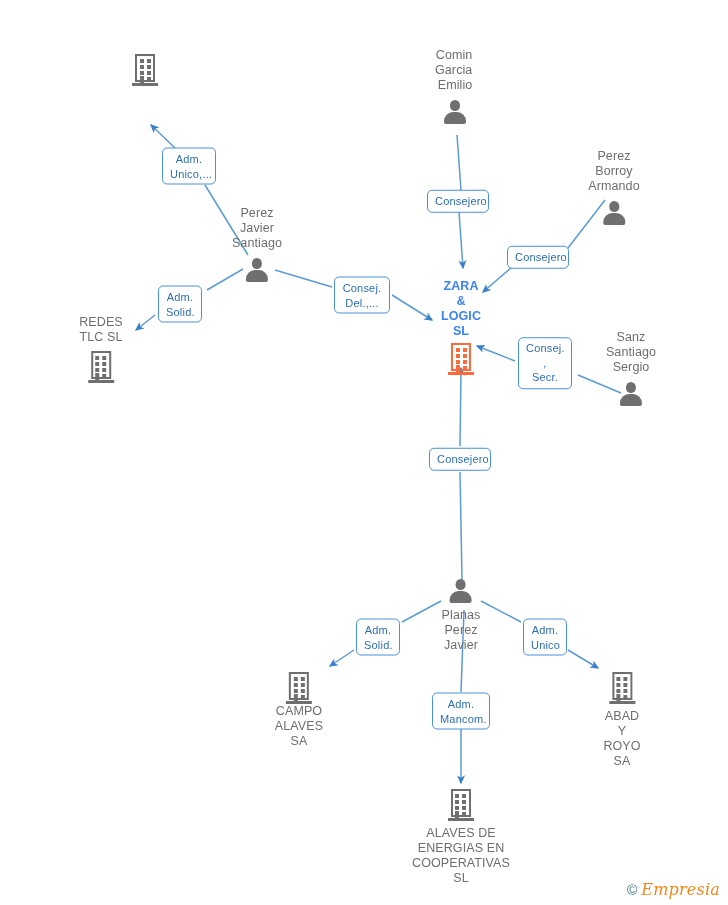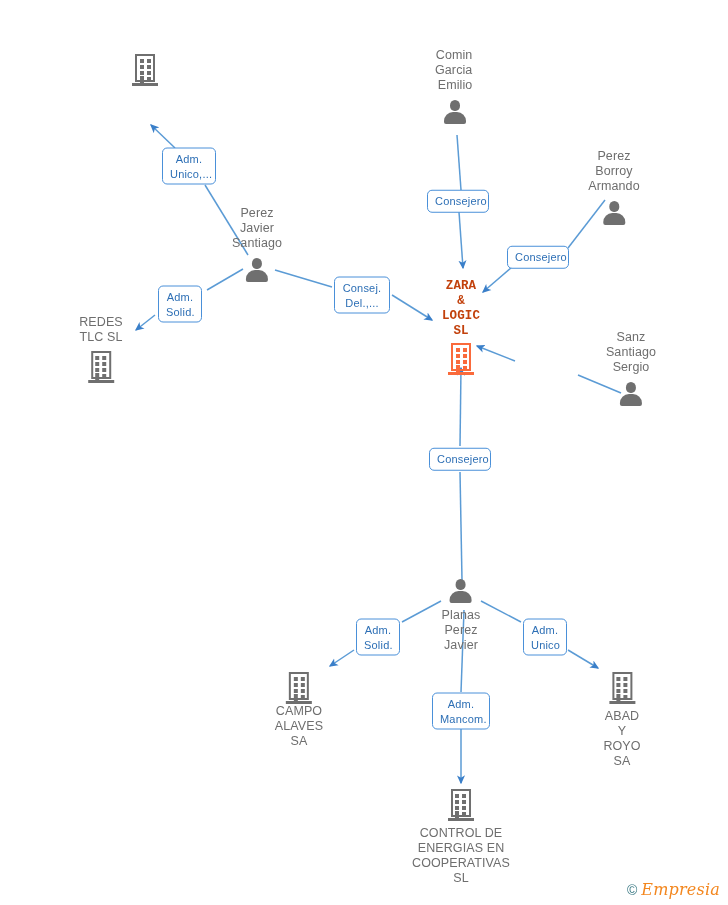--- a/index.html
+++ b/index.html
@@ -50,23 +50,22 @@
     letter-spacing: .1px;
   }
   .node-label.bold {
     font-weight: bold;
     color: #595959;
   }
   .node-label.leftal {
     text-align: left;
   }
   .node-label.focus {
-    color: #c2410c;
+    color: #3b82f6;
     font-weight: bold;
-    font-family: Liberation Mono, monospace;
   }
 
   
   .bldg {
     position: relative;
     width: 26px;
     height: 32px;
   }
   .bldg .body {
     position: absolute;
@@ -370,39 +369,41 @@
         <div class="win" style="left:7.5px; top:5px;"></div>
           <div class="win" style="left:14.5px; top:5px;"></div>
         <div class="win" style="left:7.5px; top:11px;"></div>
           <div class="win" style="left:14.5px; top:11px;"></div>
         <div class="win" style="left:7.5px; top:17px;"></div>
           <div class="win" style="left:14.5px; top:17px;"></div>
         <div class="win" style="left:14.5px; top:23px;"></div>
         <div class="door"></div>
         <div class="base"></div>
       </div>
-      <div class="node-label" style="margin-top: 5px; white-space: pre-line;">CONTROL DE
+      <div class="node-label" style="margin-top: 5px; white-space: pre-line;">ALAVES DE
 ENERGIAS EN
 COOPERATIVAS SL</div>
     </div>
   </div>
 
   <div class="rel" style="left: 189px; top: 166px; width: 54px; white-space: pre-line;">Adm.
 Unico,...</div>
 
   <div class="rel" style="left: 180px; top: 304px; width: 44px; white-space: pre-line;">Adm.
 Solid.</div>
 
   <div class="rel" style="left: 362px; top: 295px; width: 56px; white-space: pre-line;">Consej.
 Del.,...</div>
 
   <div class="rel" style="left: 458px; top: 201px; width: 62px; white-space: pre-line;">Consejero</div>
 
   <div class="rel" style="left: 538px; top: 257px; width: 62px; white-space: pre-line;">Consejero</div>
 
+  <div class="rel" style="left: 545px; top: 363px; width: 54px; white-space: pre-line;">Consej. ,
+Secr.</div>
 
   <div class="rel" style="left: 460px; top: 459px; width: 62px; white-space: pre-line;">Consejero</div>
 
   <div class="rel" style="left: 378px; top: 637px; width: 44px; white-space: pre-line;">Adm.
 Solid.</div>
 
   <div class="rel" style="left: 545px; top: 637px; width: 44px; white-space: pre-line;">Adm.
 Unico</div>
 
   <div class="rel" style="left: 461px; top: 711px; width: 58px; white-space: pre-line;">Adm.

